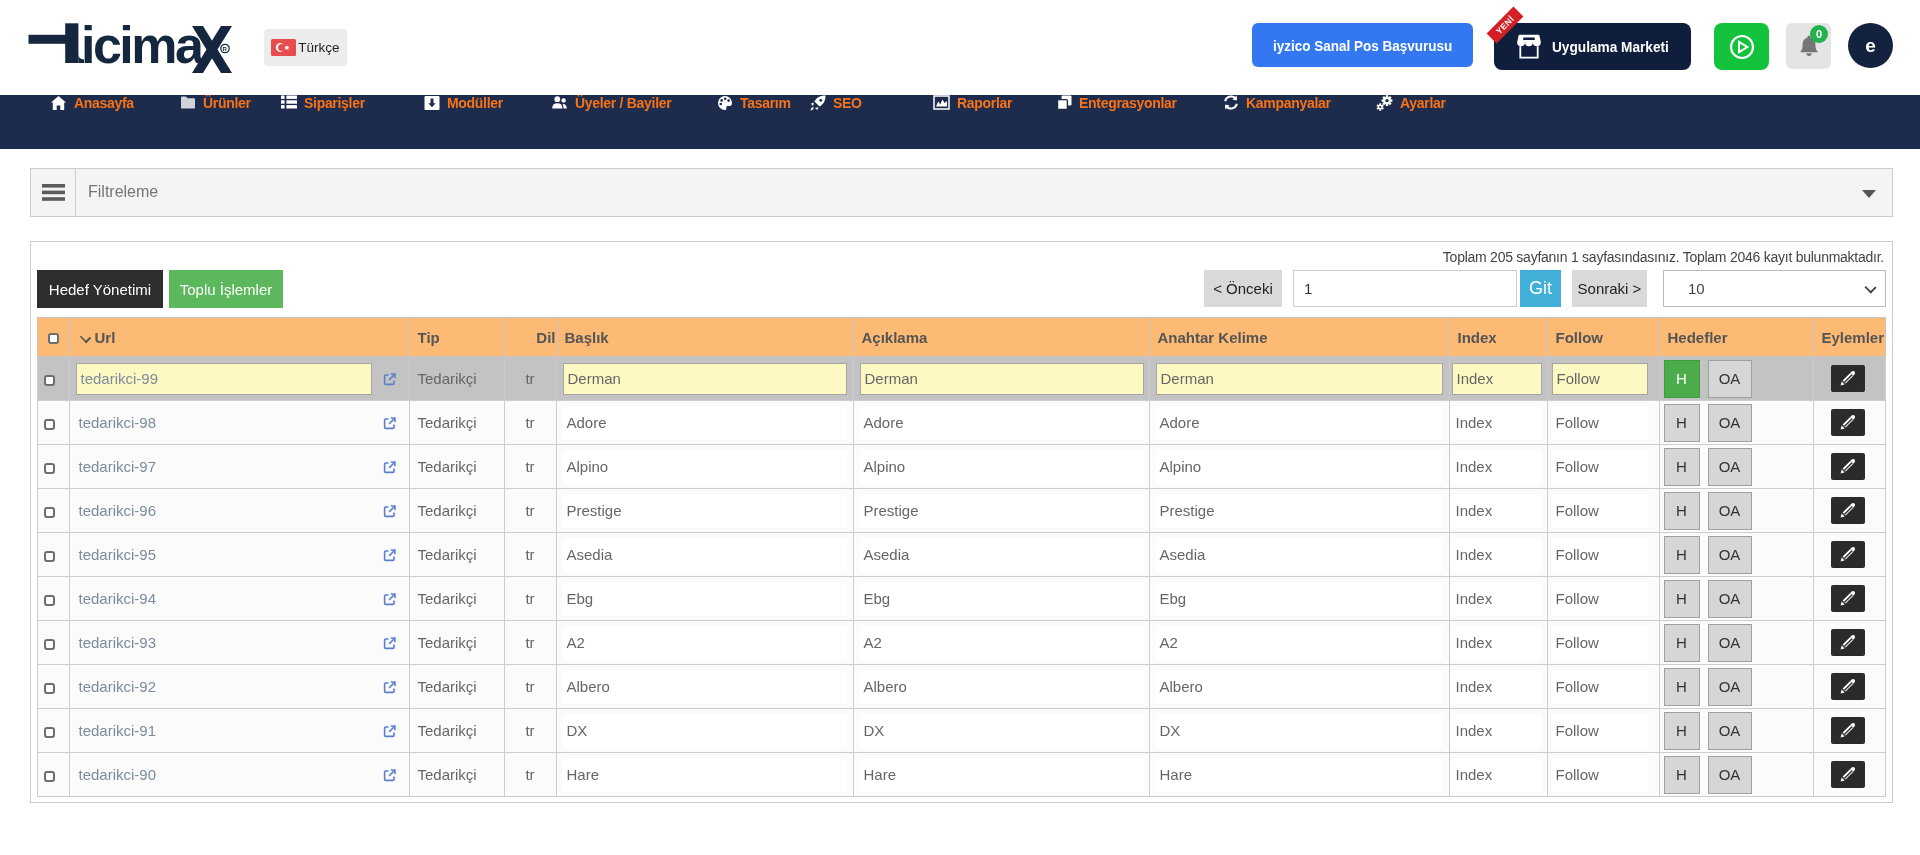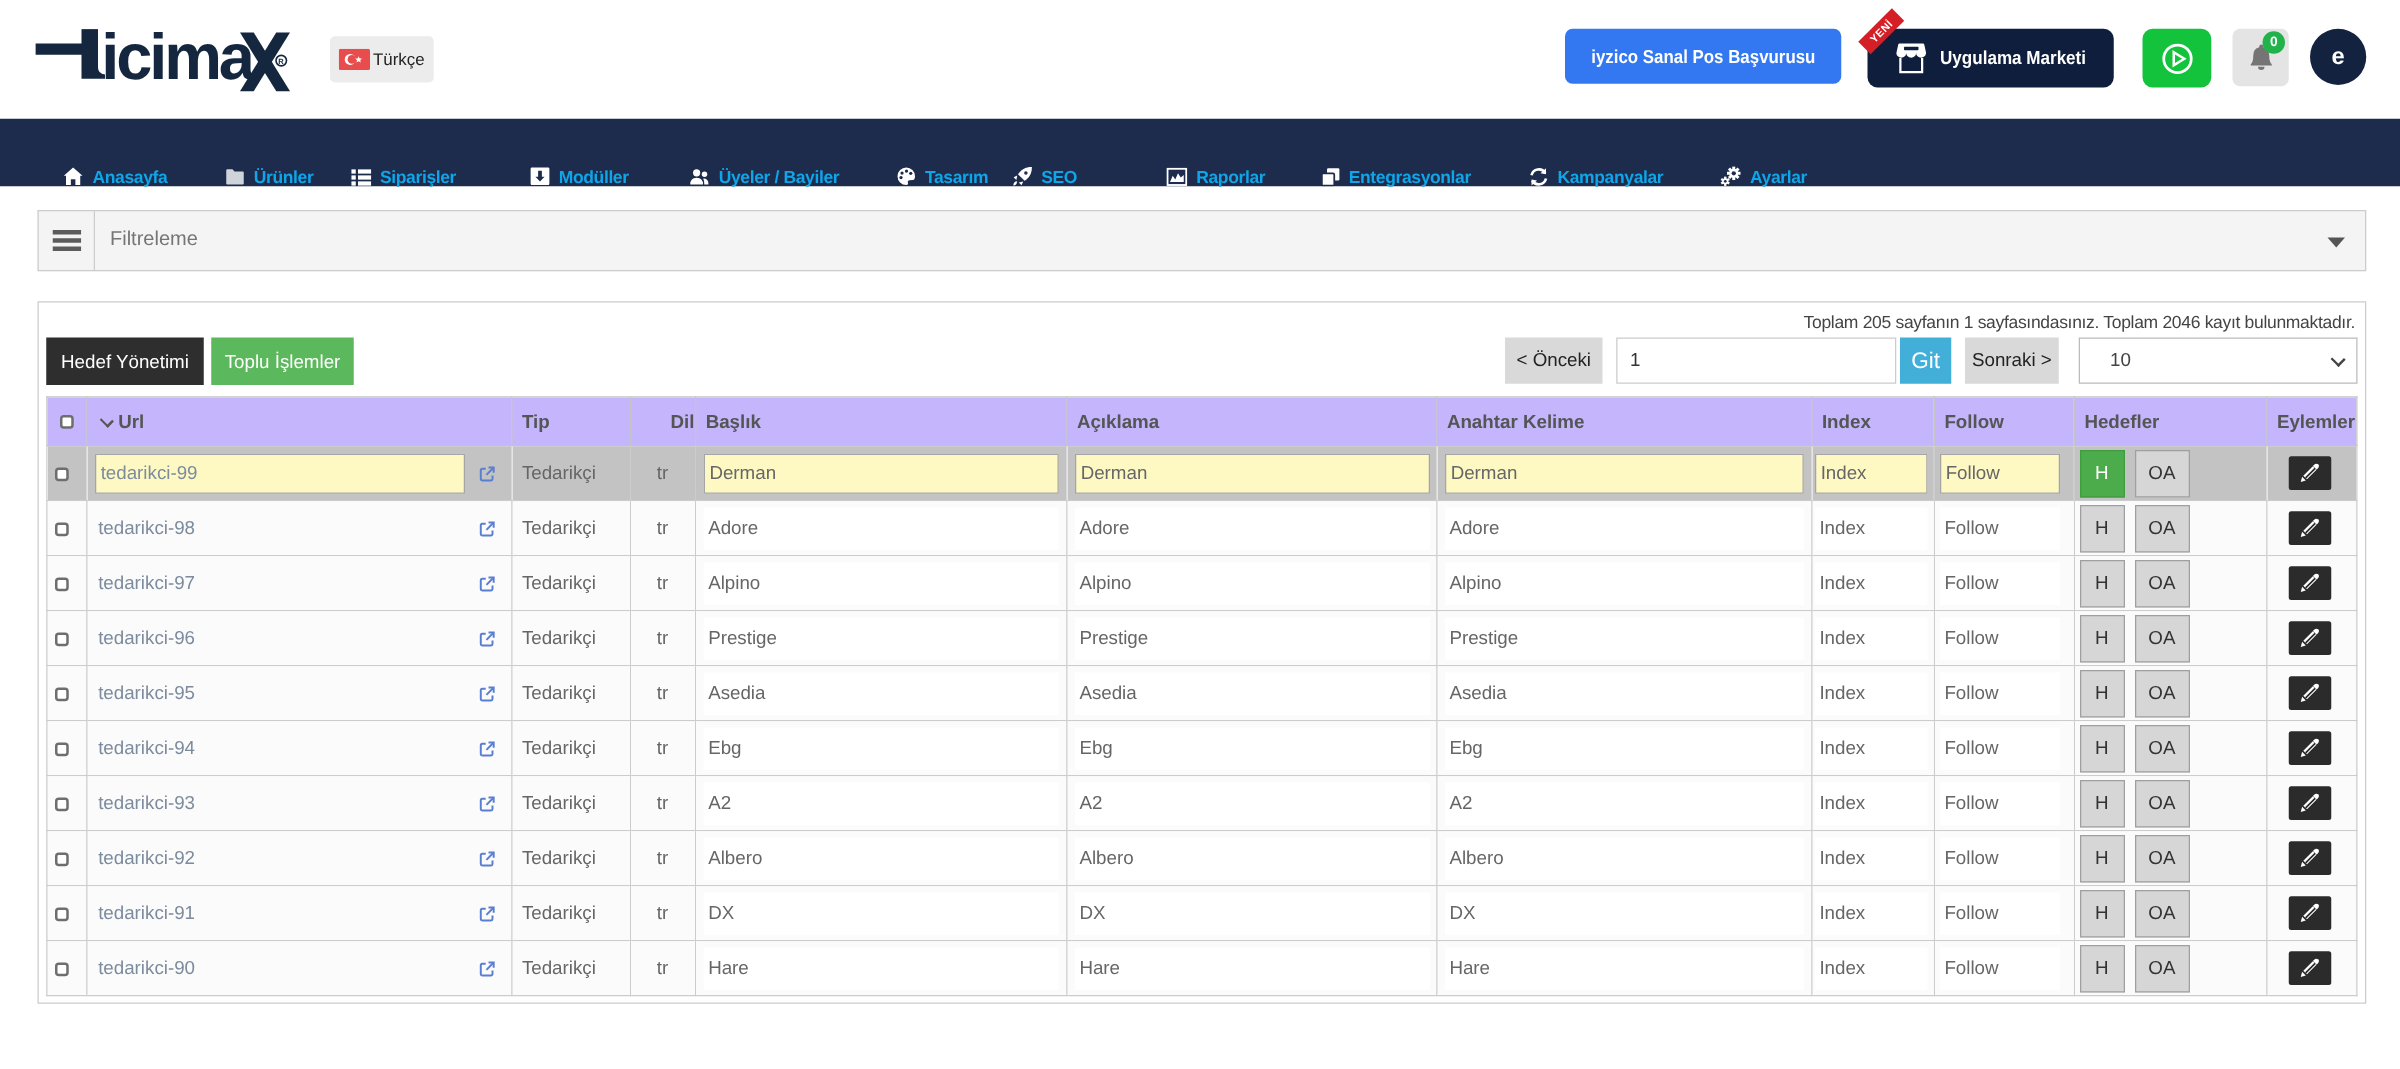--- a/index.html
+++ b/index.html
@@ -27,22 +27,22 @@
   border-radius:6px; display:flex; align-items:center; justify-content:center; }
 #badge { position:absolute; right:3px; top:2px; width:18px; height:18px; border-radius:50%;
   background:#22b24c; color:#fff; font-size:11px; font-weight:bold; text-align:center;
   line-height:18px; }
 #avatar { position:absolute; left:1848px; top:23px; width:45px; height:45px; border-radius:50%;
   background:#13233f; color:#fff; font-size:19px; font-weight:bold; display:flex;
   align-items:center; justify-content:center; }
 
 
 #nav { position:absolute; left:0; top:95px; width:1920px; height:54px; background:#1d2c4c; }
-.nitem { position:absolute; top:0; height:54px; display:flex; align-items:flex-end; gap:7px;
-  color:#0ea5e9; font-size:14px; font-weight:bold; letter-spacing:-0.3px; }
+.nitem { position:absolute; top:0; height:54px; display:flex; align-items:flex-start; gap:7px;
+  color:#f97316; font-size:14px; font-weight:bold; letter-spacing:-0.3px; }
 
 
 #filter { position:absolute; left:30px; top:168px; width:1863px; height:49px; background:#f4f4f4;
   border:1px solid #ccc; }
 #fham { position:absolute; left:0; top:0; width:45px; height:47px; border-right:1px solid #ccc;
   display:flex; align-items:center; justify-content:center; }
 #ftitle { position:absolute; left:57px; top:14px; font-size:16px; color:#757575; }
 #fcaret { position:absolute; right:16px; top:21px; width:0; height:0;
   border-left:7px solid transparent; border-right:7px solid transparent;
   border-top:8px solid #555; }
@@ -65,21 +65,21 @@
   color:#222; font-size:15px; display:flex; align-items:center; justify-content:center; }
 #psel { position:absolute; left:1632px; top:28px; width:223px; height:37px; border:1px solid #bbb;
   background:#fff; font-size:15px; color:#444; display:flex; align-items:center; padding-left:24px; }
 #pselcaret { position:absolute; right:10px; top:14px; width:9px; height:9px;
   border-right:2.5px solid #444; border-bottom:2.5px solid #444; transform:rotate(45deg) scale(1,0.9);
   margin-top:-2px; }
 
 
 table { position:absolute; left:6px; top:75px; width:1848px; border-collapse:collapse;
   table-layout:fixed; }
-th { background:#c4b5fd; height:39px; font-size:15px; color:#555; text-align:left;
+th { background:#fdba74; height:39px; font-size:15px; color:#555; text-align:left;
   padding-left:8px; border:1px solid #c5c5c5; font-weight:bold; }
 td { height:44px; border:1px solid #ccc; font-size:15px; color:#666; padding-left:8px;
   background:#fbfbfb; position:relative; }
 tr.sel td { background:#c3c3c3; }
 .c-cb, .c-dil { text-align:center; padding-left:0 !important; }
 td.c-url, td.c-b, td.c-ix, td.c-fl { padding-left:0; }
 .urltxt { margin-left:9px; }
 .cb { display:inline-block; width:11px; height:11px; border:2px solid #6e6e6e; border-radius:3px;
   background:#fff; vertical-align:middle; }
 td .cb { margin-right:8px; }

